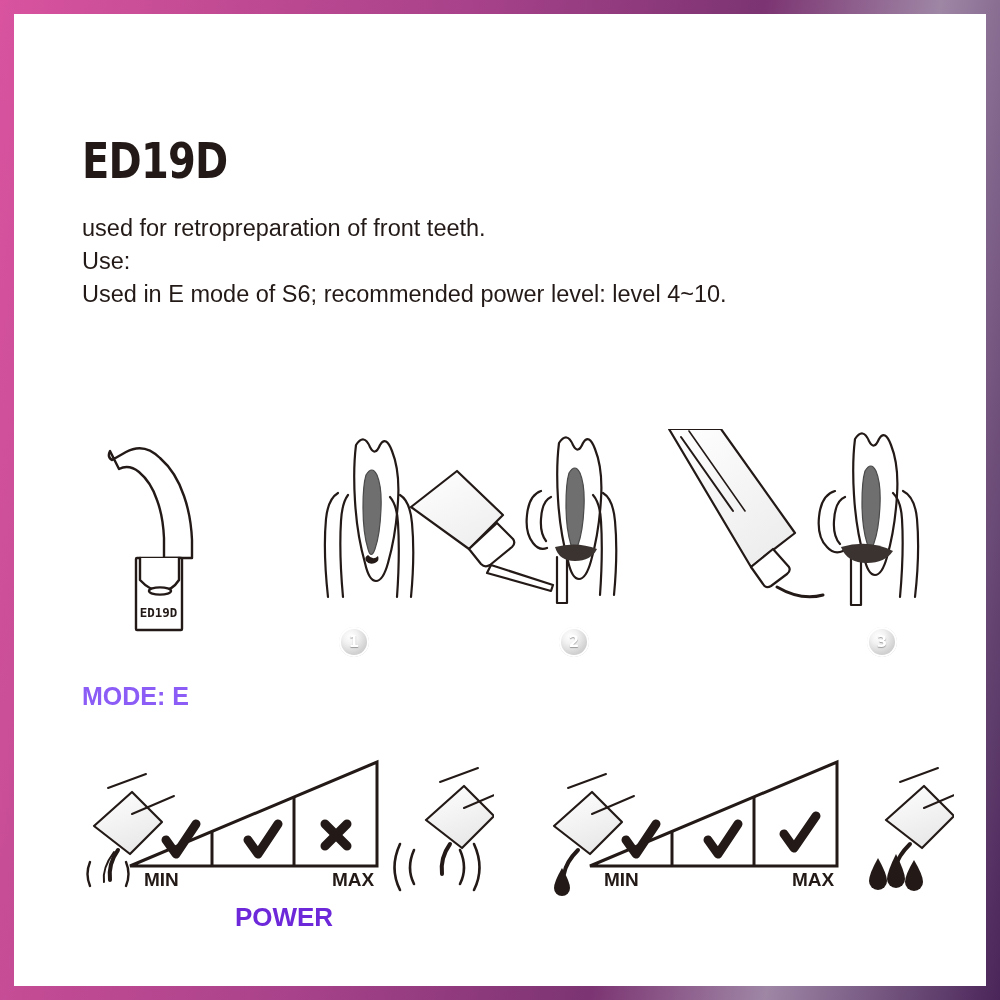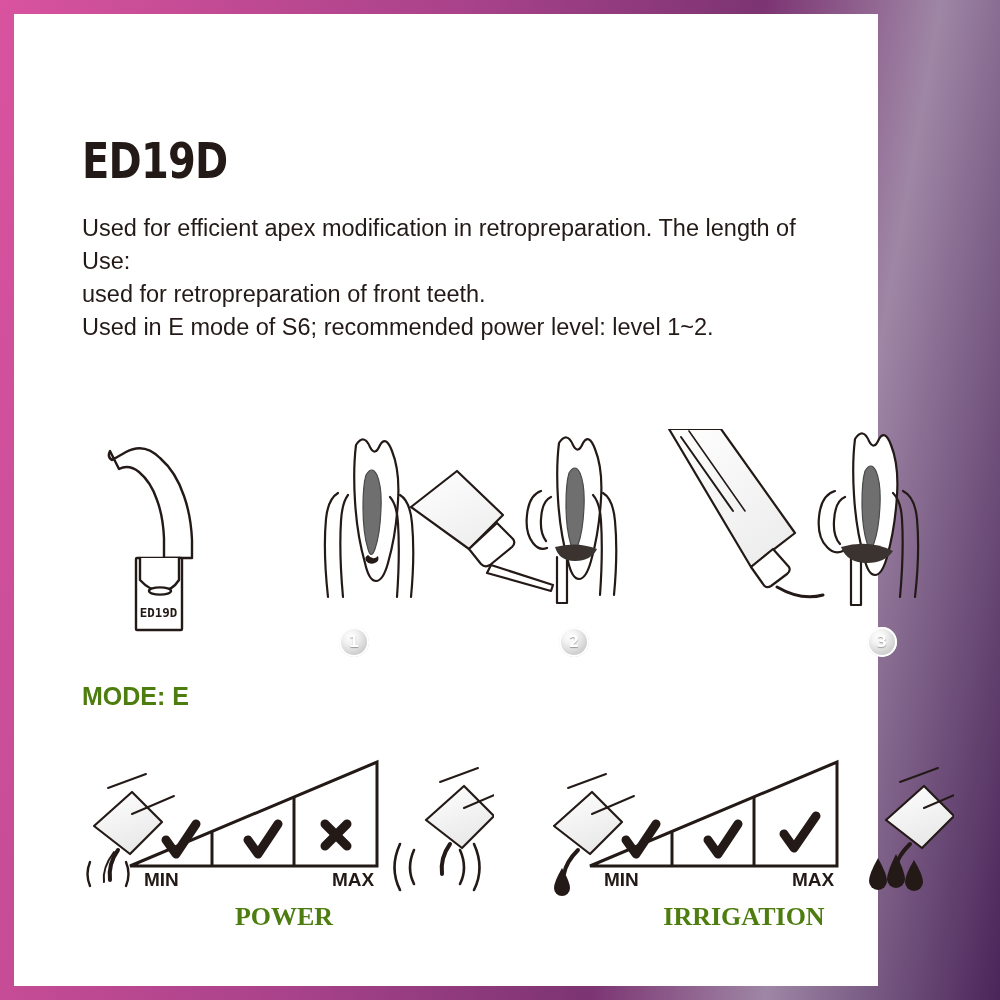--- a/index.html
+++ b/index.html
@@ -4,21 +4,21 @@
 <style>
   html,body{margin:0;padding:0;}
   body{
     width:1000px;height:1000px;
     background:linear-gradient(100deg,#d9539f 0%,#c24b94 18%,#a8428a 40%,#7c3472 65%,#54296090 80%,#4a2559 100%);
     font-family:"Liberation Sans", sans-serif;
     overflow:hidden;
   }
   .page{
     position:absolute;left:14px;top:14px;
-    width:864px;height:972px;
+    width:972px;height:972px;
     background:#ffffff;
   }
 
   
   .title{
     position:absolute;left:68px;top:118px;
     font-size:50px;font-weight:bold;
     letter-spacing:-1px;
     color:#231a17;
     font-family:"DejaVu Sans", sans-serif;
@@ -40,44 +40,43 @@
     background:radial-gradient(circle at 38% 32%,#ffffff 0%,#f2f2f2 26%,#d2d2d2 62%,#bdbdbd 100%);
     box-shadow:0 0 0 2px #ffffff inset;
     display:flex;align-items:center;justify-content:center;
     font-size:15px;font-weight:bold;color:#ffffff;
     text-shadow:0 1px 1px #9a9a9a;
     font-family:"DejaVu Sans", sans-serif;
   }
 
   .mode{
     position:absolute;left:68px;top:668px;
-    font-size:25px;font-weight:bold;color:#4d7c0f;
+    font-size:25px;font-weight:bold;color:#8b5cf6;
     font-family:"Liberation Sans", sans-serif;
   }
 
   
   .gauge{position:absolute;top:740px;}
   .gauge .caption{
     position:absolute;top:148px;width:100%;text-align:center;
-    font-size:26px;font-weight:bold;color:#4d7c0f;
-    font-family:Liberation Serif, serif;
+    font-size:26px;font-weight:bold;color:#6d28d9;
+    font-family:Liberation Sans, sans-serif;
   }
 </style>
 </head>
 <body>
 
 <div class="page">
 
   <div class="title">ED19D</div>
 
   <div class="desc">
-    <div>Used for efficient apex modification in retropreparation. The length of</div>
+    <div>used for retropreparation of front teeth.</div>
     <div>Use:</div>
-    <div>used for retropreparation of front teeth.</div>
-    <div>Used in E mode of S6; recommended power level: level 1~2.</div>
+    <div>Used in E mode of S6; recommended power level: level 4~10.</div>
   </div>
 
   <div class="figures">
 
     <div class="fig" style="left:60px;">
       <svg width="230" height="230" viewBox="0 0 230 230">
         <g fill="#ffffff" stroke="#231a17" stroke-width="2.4" stroke-linejoin="round" stroke-linecap="round">
 
           <path d="M36 22 q-3 6 2 9 l14 -8 q18 -10 34 6 q16 14 24 38 q7 20 8 44 l0 18 l-28 0 l0 -20 q-1 -22 -7 -38 q-6 -18 -18 -28 q-10 -8 -20 -3 L36 22 Z"></path>
 
@@ -263,16 +262,15 @@
       </g>
       <defs>
         <linearGradient id="gi" x1="0" y1="0" x2="0.4" y2="1">
           <stop offset="0%" stop-color="#ffffff"></stop>
           <stop offset="100%" stop-color="#e9e9e9"></stop>
         </linearGradient>
       </defs>
       <text x="70" y="132" font-family="'Liberation Sans', sans-serif" font-size="19" font-weight="bold" fill="#231a17" id="ir-min">MIN</text>
       <text x="258" y="132" font-family="'Liberation Sans', sans-serif" font-size="19" font-weight="bold" fill="#231a17" id="ir-max">MAX</text>
     </svg>
-    <div class="caption">IRRIGATION</div>
   </div>
 
 </div>
 
 </body></html>

